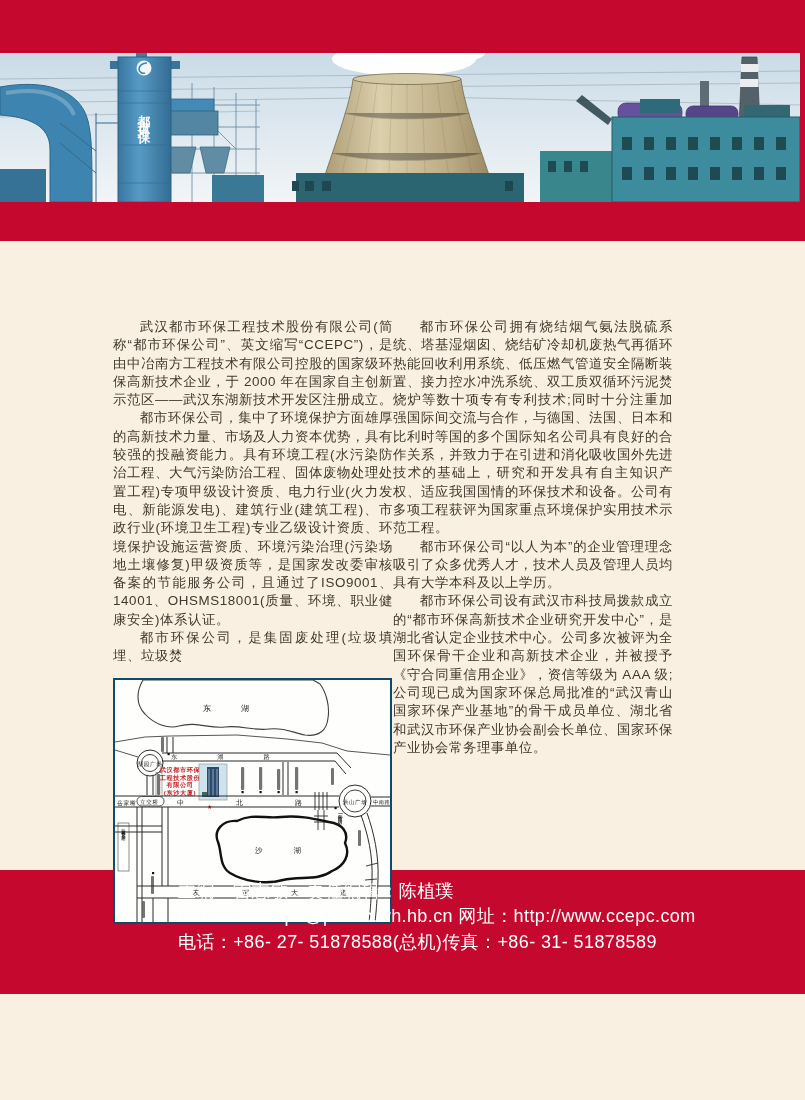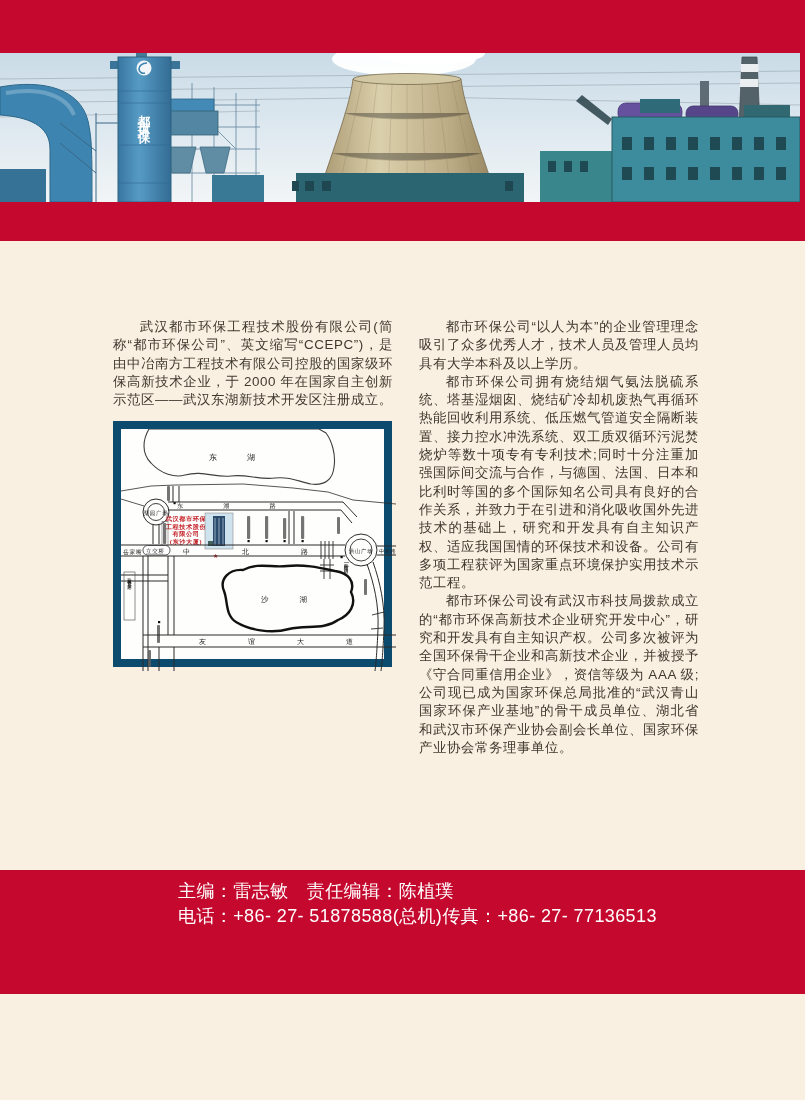--- a/index.html
+++ b/index.html
@@ -3,28 +3,28 @@
 <meta charset="utf-8">
 <style>
   html,body{margin:0;padding:0;background:#888;}
   .page{position:relative;width:805px;height:1100px;background:#FAF0E1;overflow:hidden;
         font-family:"Liberation Sans",sans-serif;}
   .band{background:#C5092E;}
   .band-top{height:53px;}
   .photo-strip{height:149px;background:#C5092E;position:relative;}
   .photo-strip svg{display:block;}
   .band-mid{height:39px;}
-  .content{box-sizing:border-box;height:629px;display:flex;gap:26px;
+  .content{box-sizing:border-box;height:629px;display:flex;
            padding:77px 55px 0 113px;}
   .col{width:280px;font-size:13.4px;line-height:18.3px;color:#40392F;
        text-align:justify;letter-spacing:0.6px;}
   .col p{margin:0;}
   .col p.ind{text-indent:2em;}
   .map-box{box-sizing:border-box;width:279px;height:246px;margin-top:12px;
-           background:#FEFEFD;border:8px solid #0c4a6e;}
+           background:#FEFEFD;border:2px solid #0c4a6e;}
   .footer{box-sizing:border-box;height:124px;background:#C5092E;color:#ffffff;
           padding:9px 30px 0 178px;font-size:18px;line-height:25.4px;letter-spacing:0.4px;}
   .mt{font-family:"Liberation Sans",sans-serif;fill:#1c1c1c;}
   .mt-red{font-family:"Liberation Sans",sans-serif;fill:#C32027;font-weight:bold;}
   .vt{writing-mode:vertical-rl;}
   .road{stroke:#2b2b2b;stroke-width:1;fill:none;}
   .roadthin{stroke:#2b2b2b;stroke-width:0.8;fill:none;}
   .greek{fill:#5c5c5c;opacity:0.85;}
 </style>
 </head>
@@ -166,20 +166,22 @@
       </g>
       <rect x="0" y="0" width="800" height="149" fill="#ffffff" opacity="0.07"></rect>
     </svg>
   </div>
 
   <div class="band band-mid"></div>
 
   <div class="content">
     <div class="col">
       <p class="ind">武汉都市环保工程技术股份有限公司(简称“都市环保公司”、英文缩写“CCEPC”)，是由中冶南方工程技术有限公司控股的国家级环保高新技术企业，于 2000 年在国家自主创新示范区——武汉东湖新技术开发区注册成立。</p>
+      <p class="ind">都市环保公司，集中了环境保护方面雄厚的高新技术力量、市场及人力资本优势，具有较强的投融资能力。具有环境工程(水污染防治工程、大气污染防治工程、固体废物处理处置工程)专项甲级设计资质、电力行业(火力发电、新能源发电)、建筑行业(建筑工程)、市政行业(环境卫生工程)专业乙级设计资质、环境保护设施运营资质、环境污染治理(污染场地土壤修复)甲级资质等，是国家发改委审核备案的节能服务公司，且通过了ISO9001、14001、OHSMS18001(质量、环境、职业健康安全)体系认证。</p>
+      <p class="ind">都市环保公司，是集固废处理(垃圾填埋、垃圾焚</p>
 
       <div class="map-box">
         <svg width="275" height="242" viewBox="0 0 275 242">
 
           <g>
             <path d="M28,0 C22,10 20,24 30,34 C40,45 54,49 64,46 C82,41 94,49 110,47
                      C126,45 138,51 154,49 C170,47 178,53 190,55 C204,57 212,50 213,38
                      C215,26 211,12 205,4 L198,0 Z" fill="none" stroke="#3f3f3f" stroke-width="1.1"></path>
             <text class="mt" x="88" y="31" font-size="8" letter-spacing="30">东湖</text>
             <path class="roadthin" d="M0,62 L30,57 L55,56 L122,55 L172,59 L207,63 L232,71 L275,75"></path>
@@ -307,24 +309,25 @@
             <text class="mt" x="78" y="215" font-size="7" letter-spacing="42">友谊大道</text>
             <path class="road" d="M38,218 L38,242"></path>
               <path class="road" d="M53,218 L53,242"></path>
             <rect class="greek" x="27" y="221" width="3" height="17" rx="1"></rect>
           </g>
         </svg>
       </div>
     </div>
 
     <div class="col">
+      <p class="ind">都市环保公司拥有烧结烟气氨法脱硫系统、塔基湿烟囱、烧结矿冷却机废热气再循环热能回收利用系统、低压燃气管道安全隔断装置、接力控水冲洗系统、双工质双循环污泥焚烧炉等数十项专有专利技术;同时十分注重加强国际间交流与合作，与德国、法国、日本和比利时等国的多个国际知名公司具有良好的合作关系，并致力于在引进和消化吸收国外先进技术的基础上，研究和开发具有自主知识产权、适应我国国情的环保技术和设备。公司有多项工程获评为国家重点环境保护实用技术示范工程。</p>
       <p class="ind">都市环保公司“以人为本”的企业管理理念吸引了众多优秀人才，技术人员及管理人员均具有大学本科及以上学历。</p>
-      <p class="ind">都市环保公司拥有烧结烟气氨法脱硫系统、塔基湿烟囱、烧结矿冷却机废热气再循环热能回收利用系统、低压燃气管道安全隔断装置、接力控水冲洗系统、双工质双循环污泥焚烧炉等数十项专有专利技术;同时十分注重加强国际间交流与合作，与德国、法国、日本和比利时等国的多个国际知名公司具有良好的合作关系，并致力于在引进和消化吸收国外先进技术的基础上，研究和开发具有自主知识产权、适应我国国情的环保技术和设备。公司有多项工程获评为国家重点环境保护实用技术示范工程。</p>
-      <p class="ind">都市环保公司设有武汉市科技局拨款成立的“都市环保高新技术企业研究开发中心”，研究和开发具有自主知识产权。公司多次被评为全国环保骨干企业和高新技术企业，并被授予《守合同重信用企业》，资信等级为 AAA 级;公司现已成为国家环保总局批准的“武汉青山国家环保产业基地”的骨干成员单位、湖北省和武汉市环保产业协会副会长单位、国家环保产业协会常务理事单位。</p>
+      <p class="ind">都市环保公司设有武汉市科技局拨款成立的“都市环保高新技术企业研究开发中心”，是湖北省认定企业技术中心。公司多次被评为全国环保骨干企业和高新技术企业，并被授予《守合同重信用企业》，资信等级为 AAA 级;公司现已成为国家环保总局批准的“武汉青山国家环保产业基地”的骨干成员单位、湖北省和武汉市环保产业协会副会长单位、国家环保产业协会常务理事单位。</p>
     </div>
   </div>
 
   <div class="footer">
     <div>主编：雷志敏　责任编辑：陈植璞</div>
-    <div>电话：+86- 27- 51878588(总机)传真：+86- 27- 77136513</div>
+    <div>E- mail：ccepc@public.wh.hb.cn 网址：http://www.ccepc.com</div>
+    <div>电话：+86- 27- 51878588(总机)传真：+86- 31- 51878589</div>
   </div>
 
 </div>
 
 </body></html>

